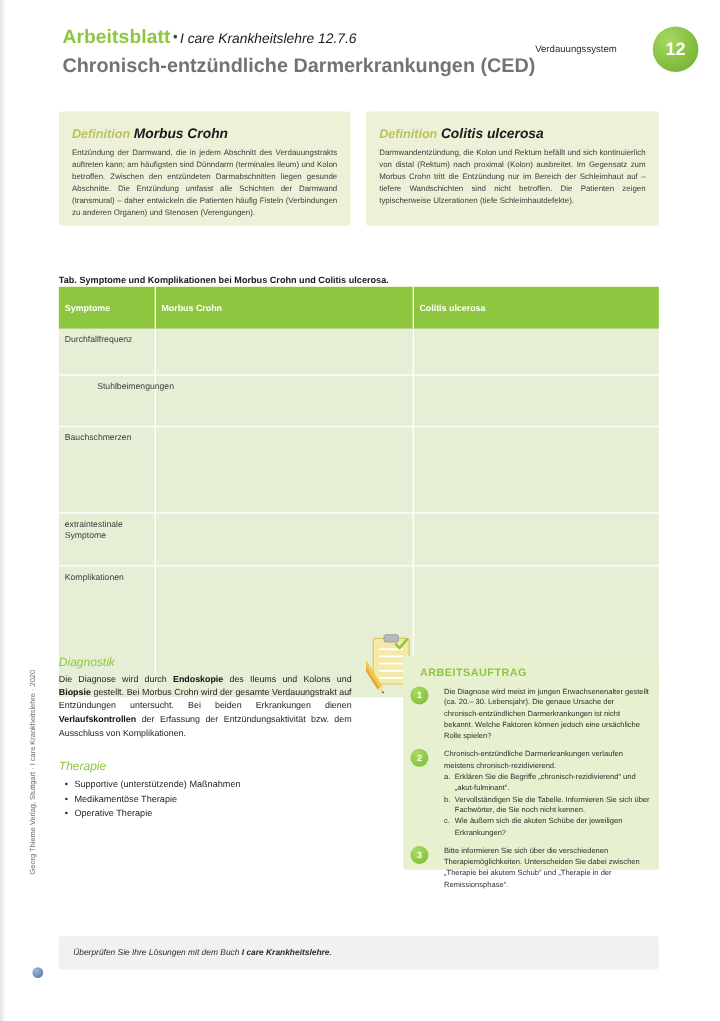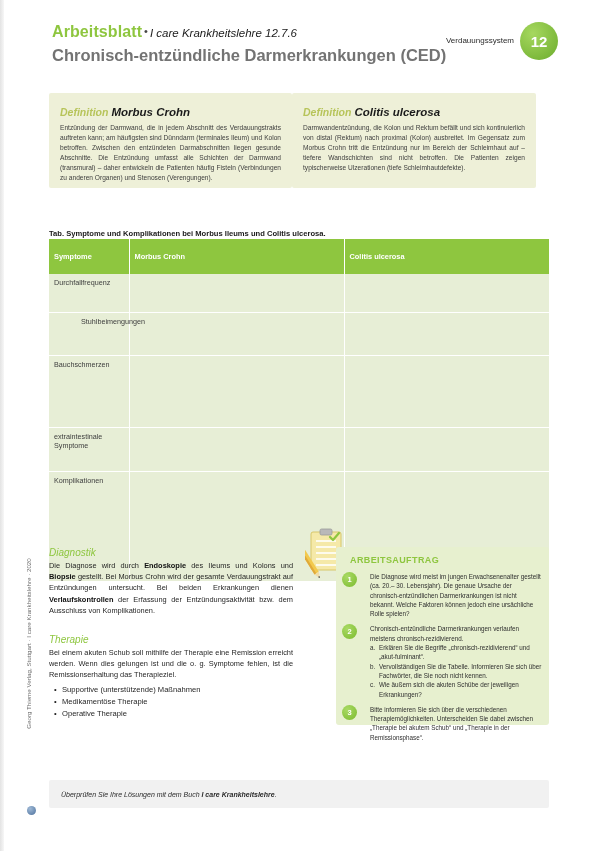--- a/index.html
+++ b/index.html
@@ -55,42 +55,42 @@
   }
   .hdr-system {
     position: absolute;
     right: 68px; top: 14px;
     font-size: 8px;
     color: #2b2b2b;
     white-space: nowrap;
   }
   .hdr-badge {
     position: absolute;
-    right: 24px; top: 0px;
+    right: 0; top: 0px;
     width: 38px; height: 38px;
     border-radius: 50%;
     background: radial-gradient(circle at 34% 30%, #a6d85f 0%, #7cb83a 72%, #6aa832 100%);
     color: #ffffff;
     font-size: 15px;
     font-weight: bold;
     display: flex;
     align-items: center;
     justify-content: center;
   }
 
   
   .defbox {
     position: absolute;
     top: 93px;
     background: #eef0d8;
     border-radius: 2px;
     padding: 9px 11px 10px 11px;
   }
   #def-left  { left: 49px;  width: 243px; height: 95px; }
-  #def-right { left: 292px; width: 244px; height: 95px; }
+  #def-right { left: 305px; width: 244px; height: 95px; }
   .def-head { margin-bottom: 3px; white-space: nowrap; }
   .def-kw {
     color: #b7c45a;
     font-style: italic;
     font-weight: bold;
     font-size: 10.5px;
   }
   .def-term {
     color: #1a1a1a;
     font-weight: bold;
@@ -310,21 +310,21 @@
     <div class="def-body">Entzündung der Darmwand, die in jedem Abschnitt des Verdauungstrakts auftreten kann; am häufigsten sind Dünndarm (terminales Ileum) und Kolon betroffen. Zwischen den entzündeten Darmabschnitten liegen gesunde Abschnitte. Die Entzündung umfasst alle Schichten der Darmwand (transmural) – daher entwickeln die Patienten häufig Fisteln (Verbindungen zu anderen Organen) und Stenosen (Verengungen).</div>
   </div>
 
   <div class="defbox" id="def-right">
     <div class="def-head">
       <span class="def-kw">Definition</span><span class="def-term">Colitis ulcerosa</span>
     </div>
     <div class="def-body">Darmwandentzündung, die Kolon und Rektum befällt und sich kontinuierlich von distal (Rektum) nach proximal (Kolon) ausbreitet. Im Gegensatz zum Morbus Crohn tritt die Entzündung nur im Bereich der Schleimhaut auf – tiefere Wandschichten sind nicht betroffen. Die Patienten zeigen typischerweise Ulzerationen (tiefe Schleimhautdefekte).</div>
   </div>
 
-  <div class="tab-caption">Tab. Symptome und Komplikationen bei Morbus Ileums  und Colitis ulcerosa.</div>
+  <div class="tab-caption">Tab. Symptome und Komplikationen bei Morbus Crohn  und Colitis ulcerosa.</div>
   <table class="tbl">
     <colgroup>
       <col style="width:80px">
       <col style="width:215px">
       <col style="width:205px">
     </colgroup>
     <thead>
       <tr>
         <th>Symptome</th>
         <th>Morbus Crohn</th>
@@ -360,21 +360,20 @@
       </tbody>
   </table>
 
   <div class="sec" id="sec-diagnostik" style="top:530px;">
     <div class="sec-title">Diagnostik</div>
     <div class="sec-body"><span>Die Diagnose wird durch </span><b>Endoskopie</b><span> des Ileums und Kolons und </span><b>Biopsie</b><span> gestellt. Bei Morbus Crohn wird der gesamte Verdauungstrakt auf Entzündungen untersucht. Bei beiden Erkrankungen dienen </span><b>Verlaufskontrollen</b><span> der Erfassung der Entzündungsaktivität bzw. dem Ausschluss von Komplikationen.</span></div>
   </div>
 
   <div class="sec" id="sec-therapie" style="top:617px;">
     <div class="sec-title">Therapie</div>
-    <div class="sec-body">Bei einem akuten Schub soll mithilfe der Therapie eine Remission erreicht werden. Wenn dies gelungen ist und die o. g. Symptome fehlen, ist die Remissionserhaltung das Therapieziel.</div>
     <ul class="bullets" id="therapie-bullets">
         <li>Supportive (unterstützende) Maßnahmen</li>
         <li>Medikamentöse Therapie</li>
         <li>Operative Therapie</li>
       </ul>
   </div>
 
   <div class="clipboard">
     <svg width="44" height="50" viewBox="0 0 44 50">
       <rect x="6" y="4" width="30" height="38" rx="2" fill="#f5e9a8" stroke="#d8c76a" stroke-width="1"></rect>

